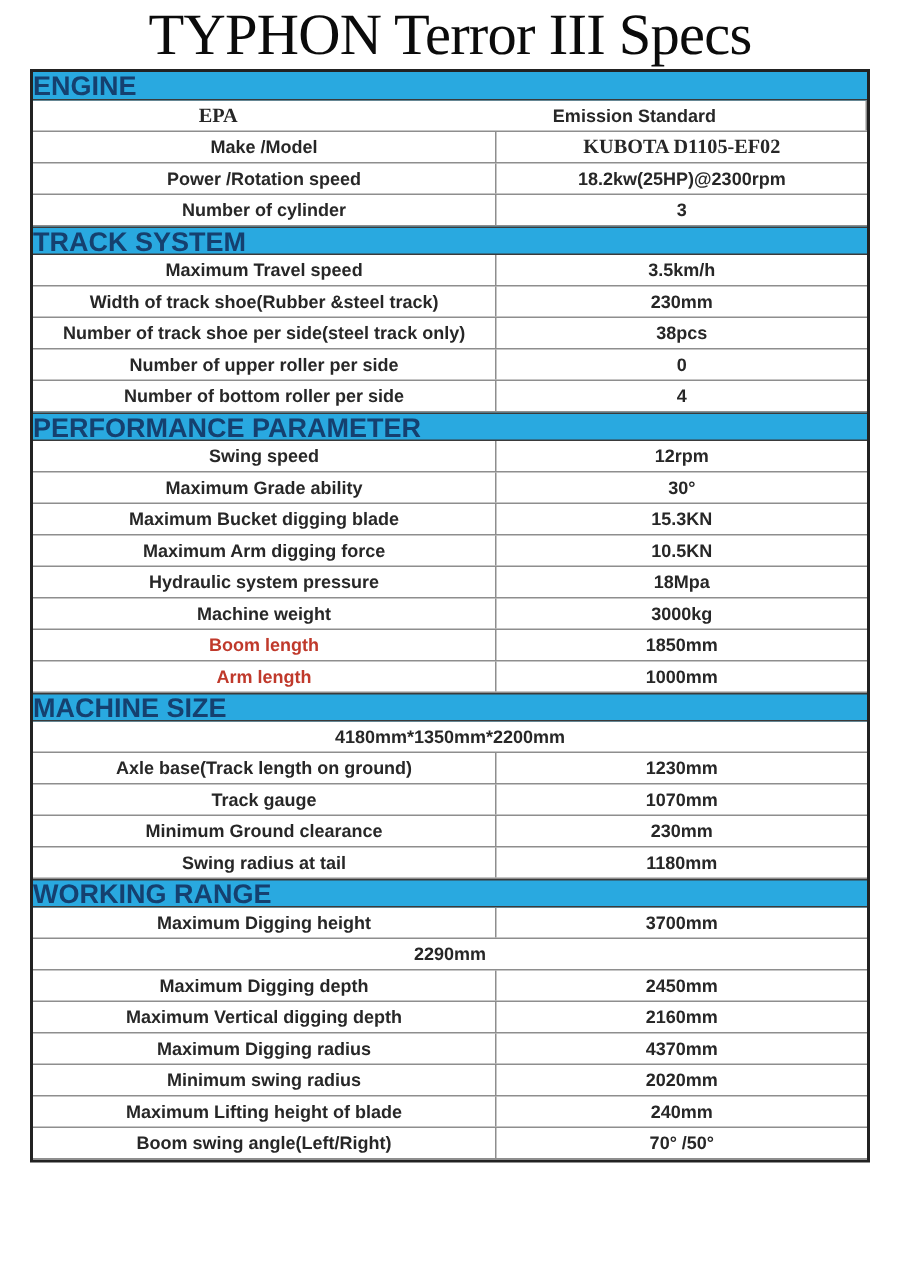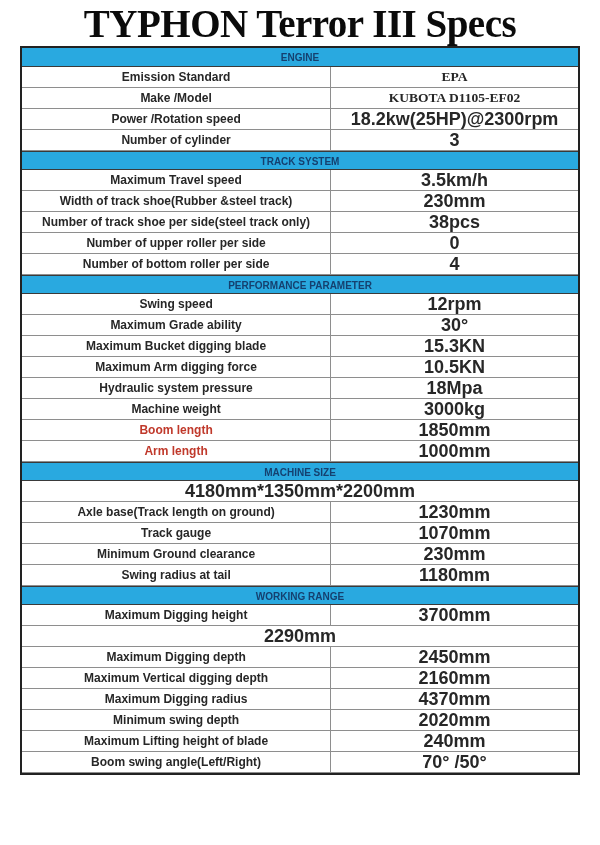--- a/index.html
+++ b/index.html
@@ -21,40 +21,39 @@
     height: 845px;
     font-family: "Liberation Sans", sans-serif;
     overflow: hidden;
   }
   .page-title {
     margin: 0;
     height: 46px;
     line-height: 48px;
     text-align: center;
     font-family: "Liberation Serif", serif;
-    font-weight: bold;
+    font-weight: normal;
     font-size: 39px;
     letter-spacing: -0.5px;
     color: #0b0b0b;
     white-space: nowrap;
   }
   .spec-table {
     width: 560px;
     margin: 0 auto;
     border: 2px solid #222222;
     background: #ffffff;
   }
   .section-header {
     height: 19px;
     line-height: 19px;
     background: var(--header-bg);
     color: var(--header-fg);
     font-weight: bold;
-    font-size: 10px;
-    text-align: center;
+    font-size: 18px;
     border-top: 1px solid var(--dark-grid);
     border-bottom: 1px solid var(--dark-grid);
     white-space: nowrap;
   }
   .spec-table .section-header:first-child { border-top: none; }
   .spec-row {
     display: flex;
     border-bottom: 1px solid var(--grid);
   }
   .cell {
@@ -66,38 +65,38 @@
     white-space: nowrap;
     overflow: hidden;
   }
   .label-cell {
     width: 55.6%;
     font-size: 12px;
     border-right: 1px solid var(--grid);
   }
   .value-cell {
     flex: 1;
-    font-size: 18px;
+    font-size: 12px;
   }
   .value-cell.serif {
     font-family: "Liberation Serif", serif;
     font-size: 13.5px;
   }
   .label-cell.red { color: var(--red); }
 </style>
 </head>
 <body>
 
 <div class="page">
   <h1 class="page-title">TYPHON Terror III Specs</h1>
   <div class="spec-table">
       <div class="section-header">ENGINE</div>
       <div class="spec-row">
+        <div class="cell value-cell serif">EPA</div>
         <div class="cell label-cell">Emission Standard</div>
-        <div class="cell value-cell serif">EPA</div>
       </div>
       <div class="spec-row">
         <div class="cell label-cell">Make /Model</div>
         <div class="cell value-cell serif">KUBOTA D1105-EF02</div>
       </div>
       <div class="spec-row">
         <div class="cell label-cell">Power /Rotation speed</div>
         <div class="cell value-cell">18.2kw(25HP)@2300rpm</div>
       </div>
       <div class="spec-row">
@@ -192,21 +191,21 @@
       </div>
       <div class="spec-row">
         <div class="cell label-cell">Maximum Vertical digging depth</div>
         <div class="cell value-cell">2160mm</div>
       </div>
       <div class="spec-row">
         <div class="cell label-cell">Maximum Digging radius</div>
         <div class="cell value-cell">4370mm</div>
       </div>
       <div class="spec-row">
-        <div class="cell label-cell">Minimum swing depth</div>
+        <div class="cell label-cell">Minimum swing radius</div>
         <div class="cell value-cell">2020mm</div>
       </div>
       <div class="spec-row">
         <div class="cell label-cell">Maximum Lifting height of blade</div>
         <div class="cell value-cell">240mm</div>
       </div>
       <div class="spec-row">
         <div class="cell label-cell">Boom swing angle(Left/Right)</div>
         <div class="cell value-cell">70° /50°</div>
       </div>

